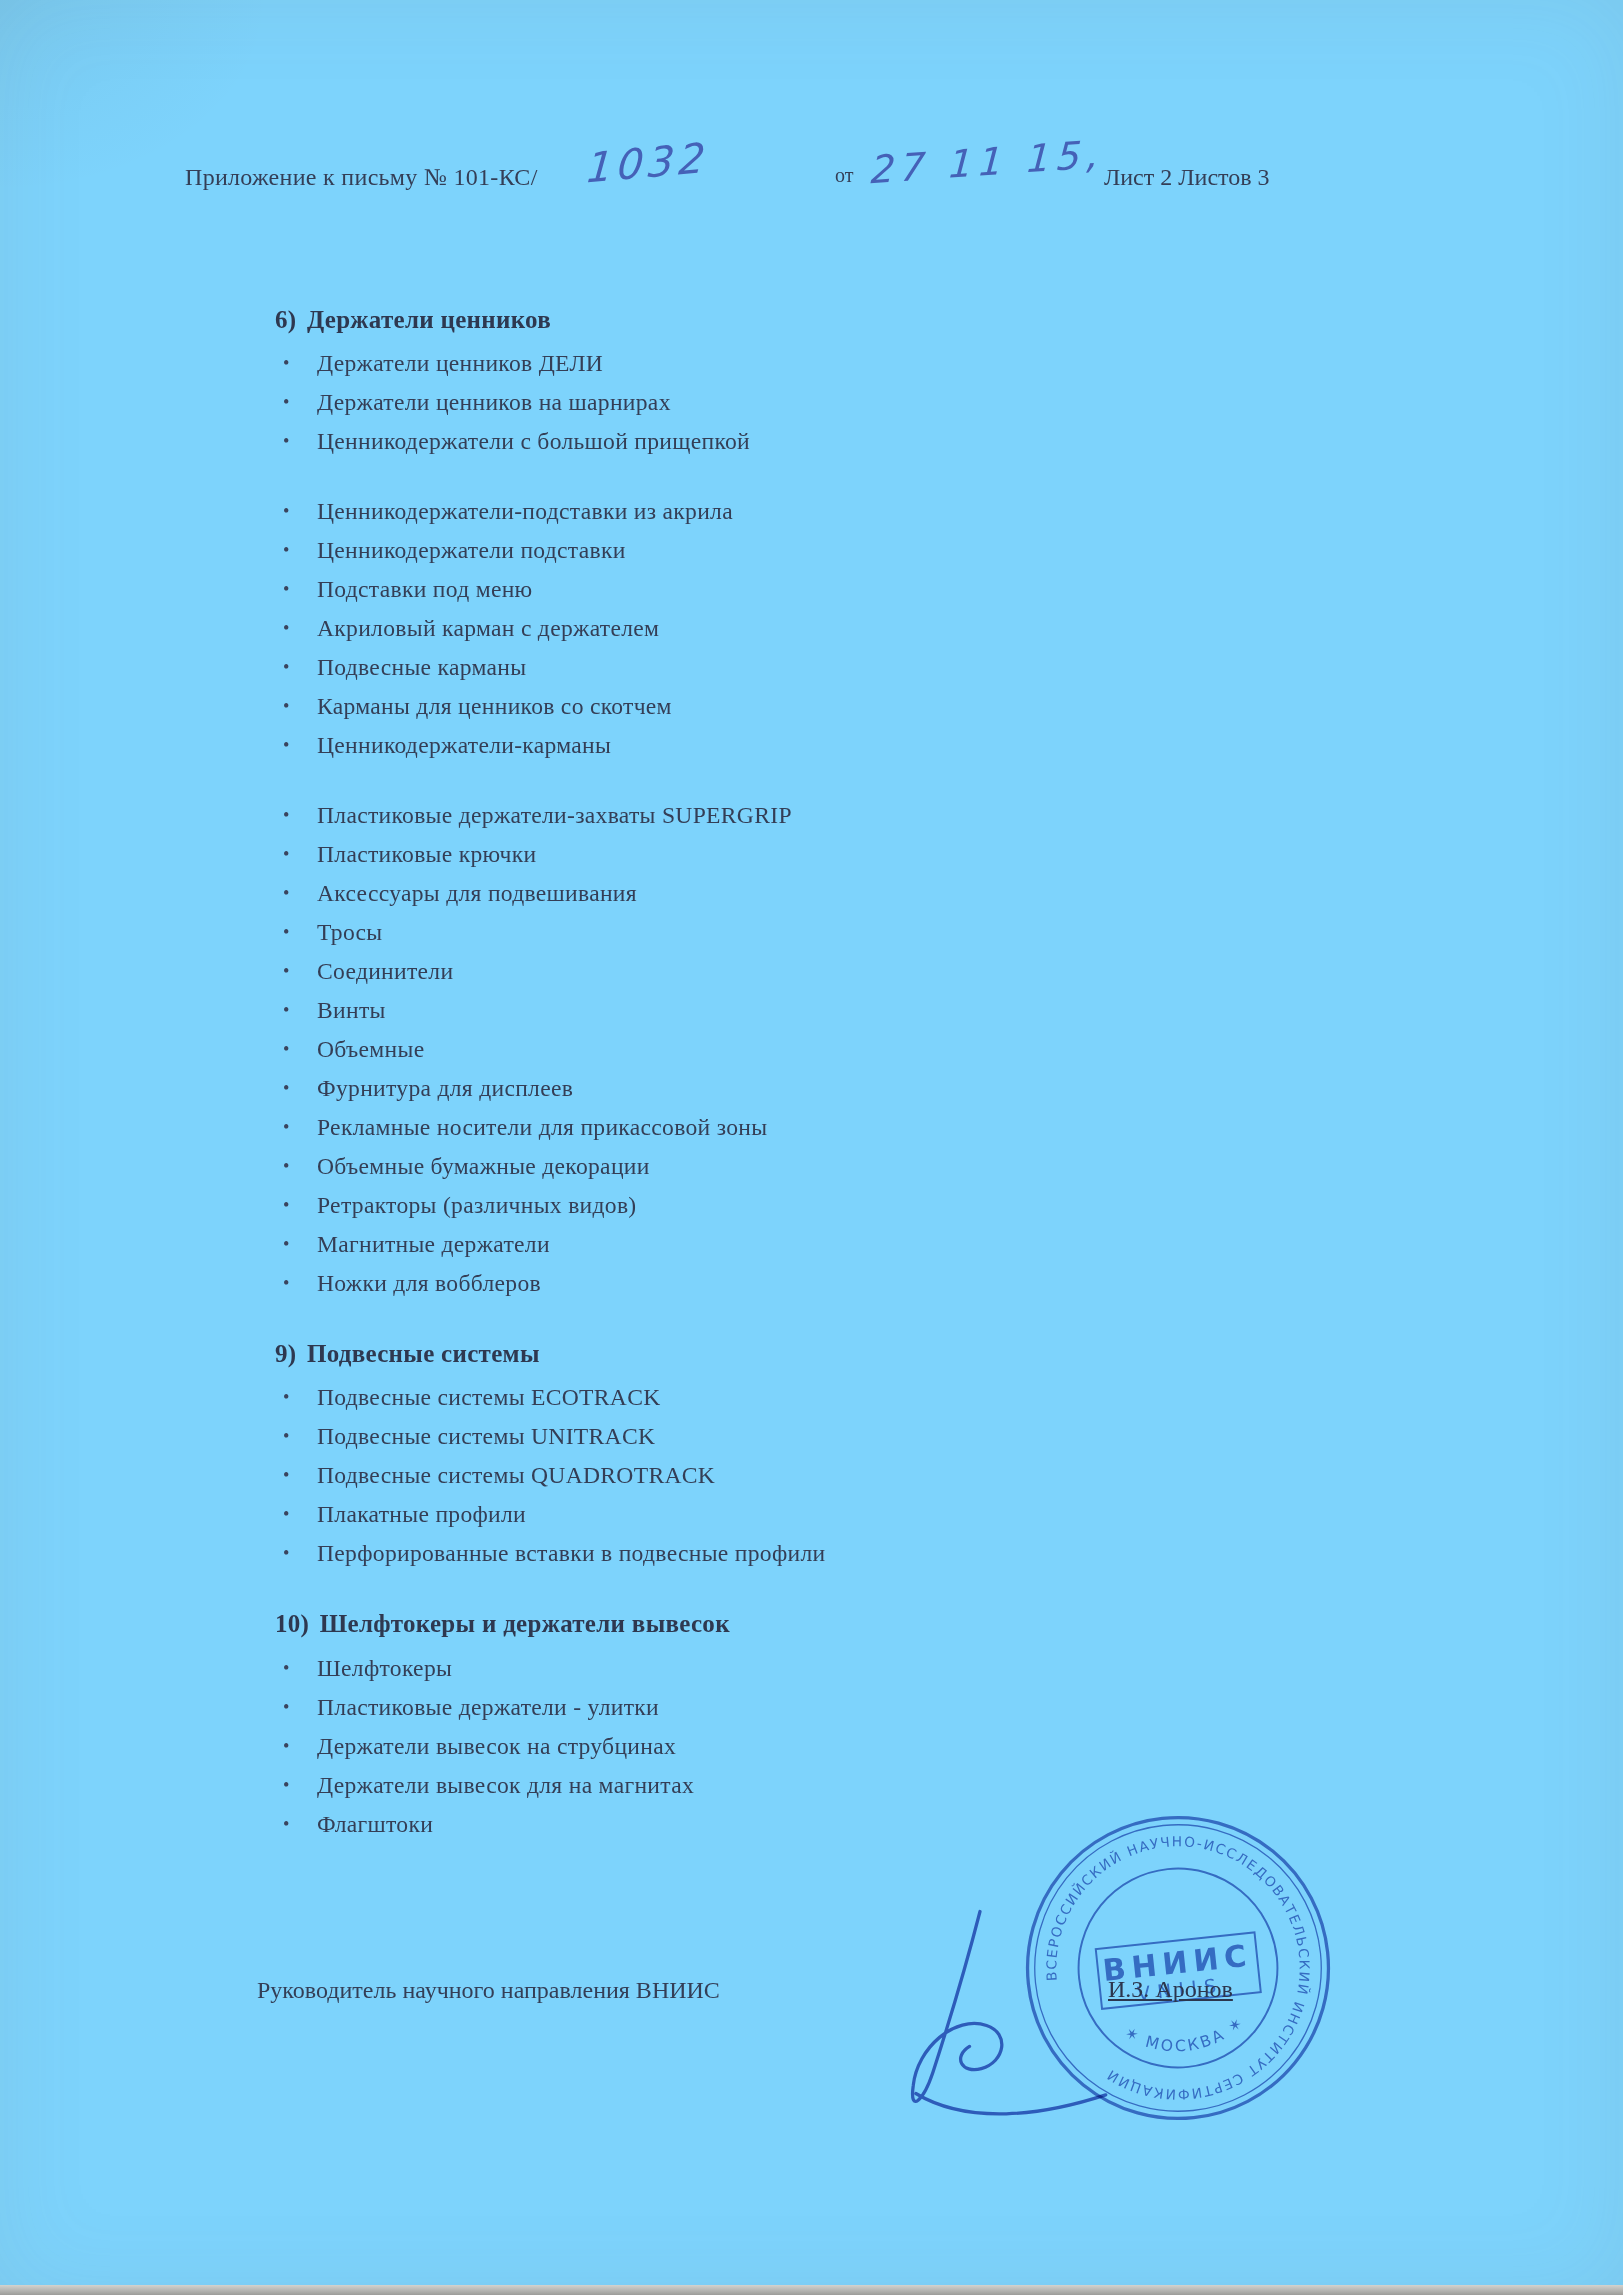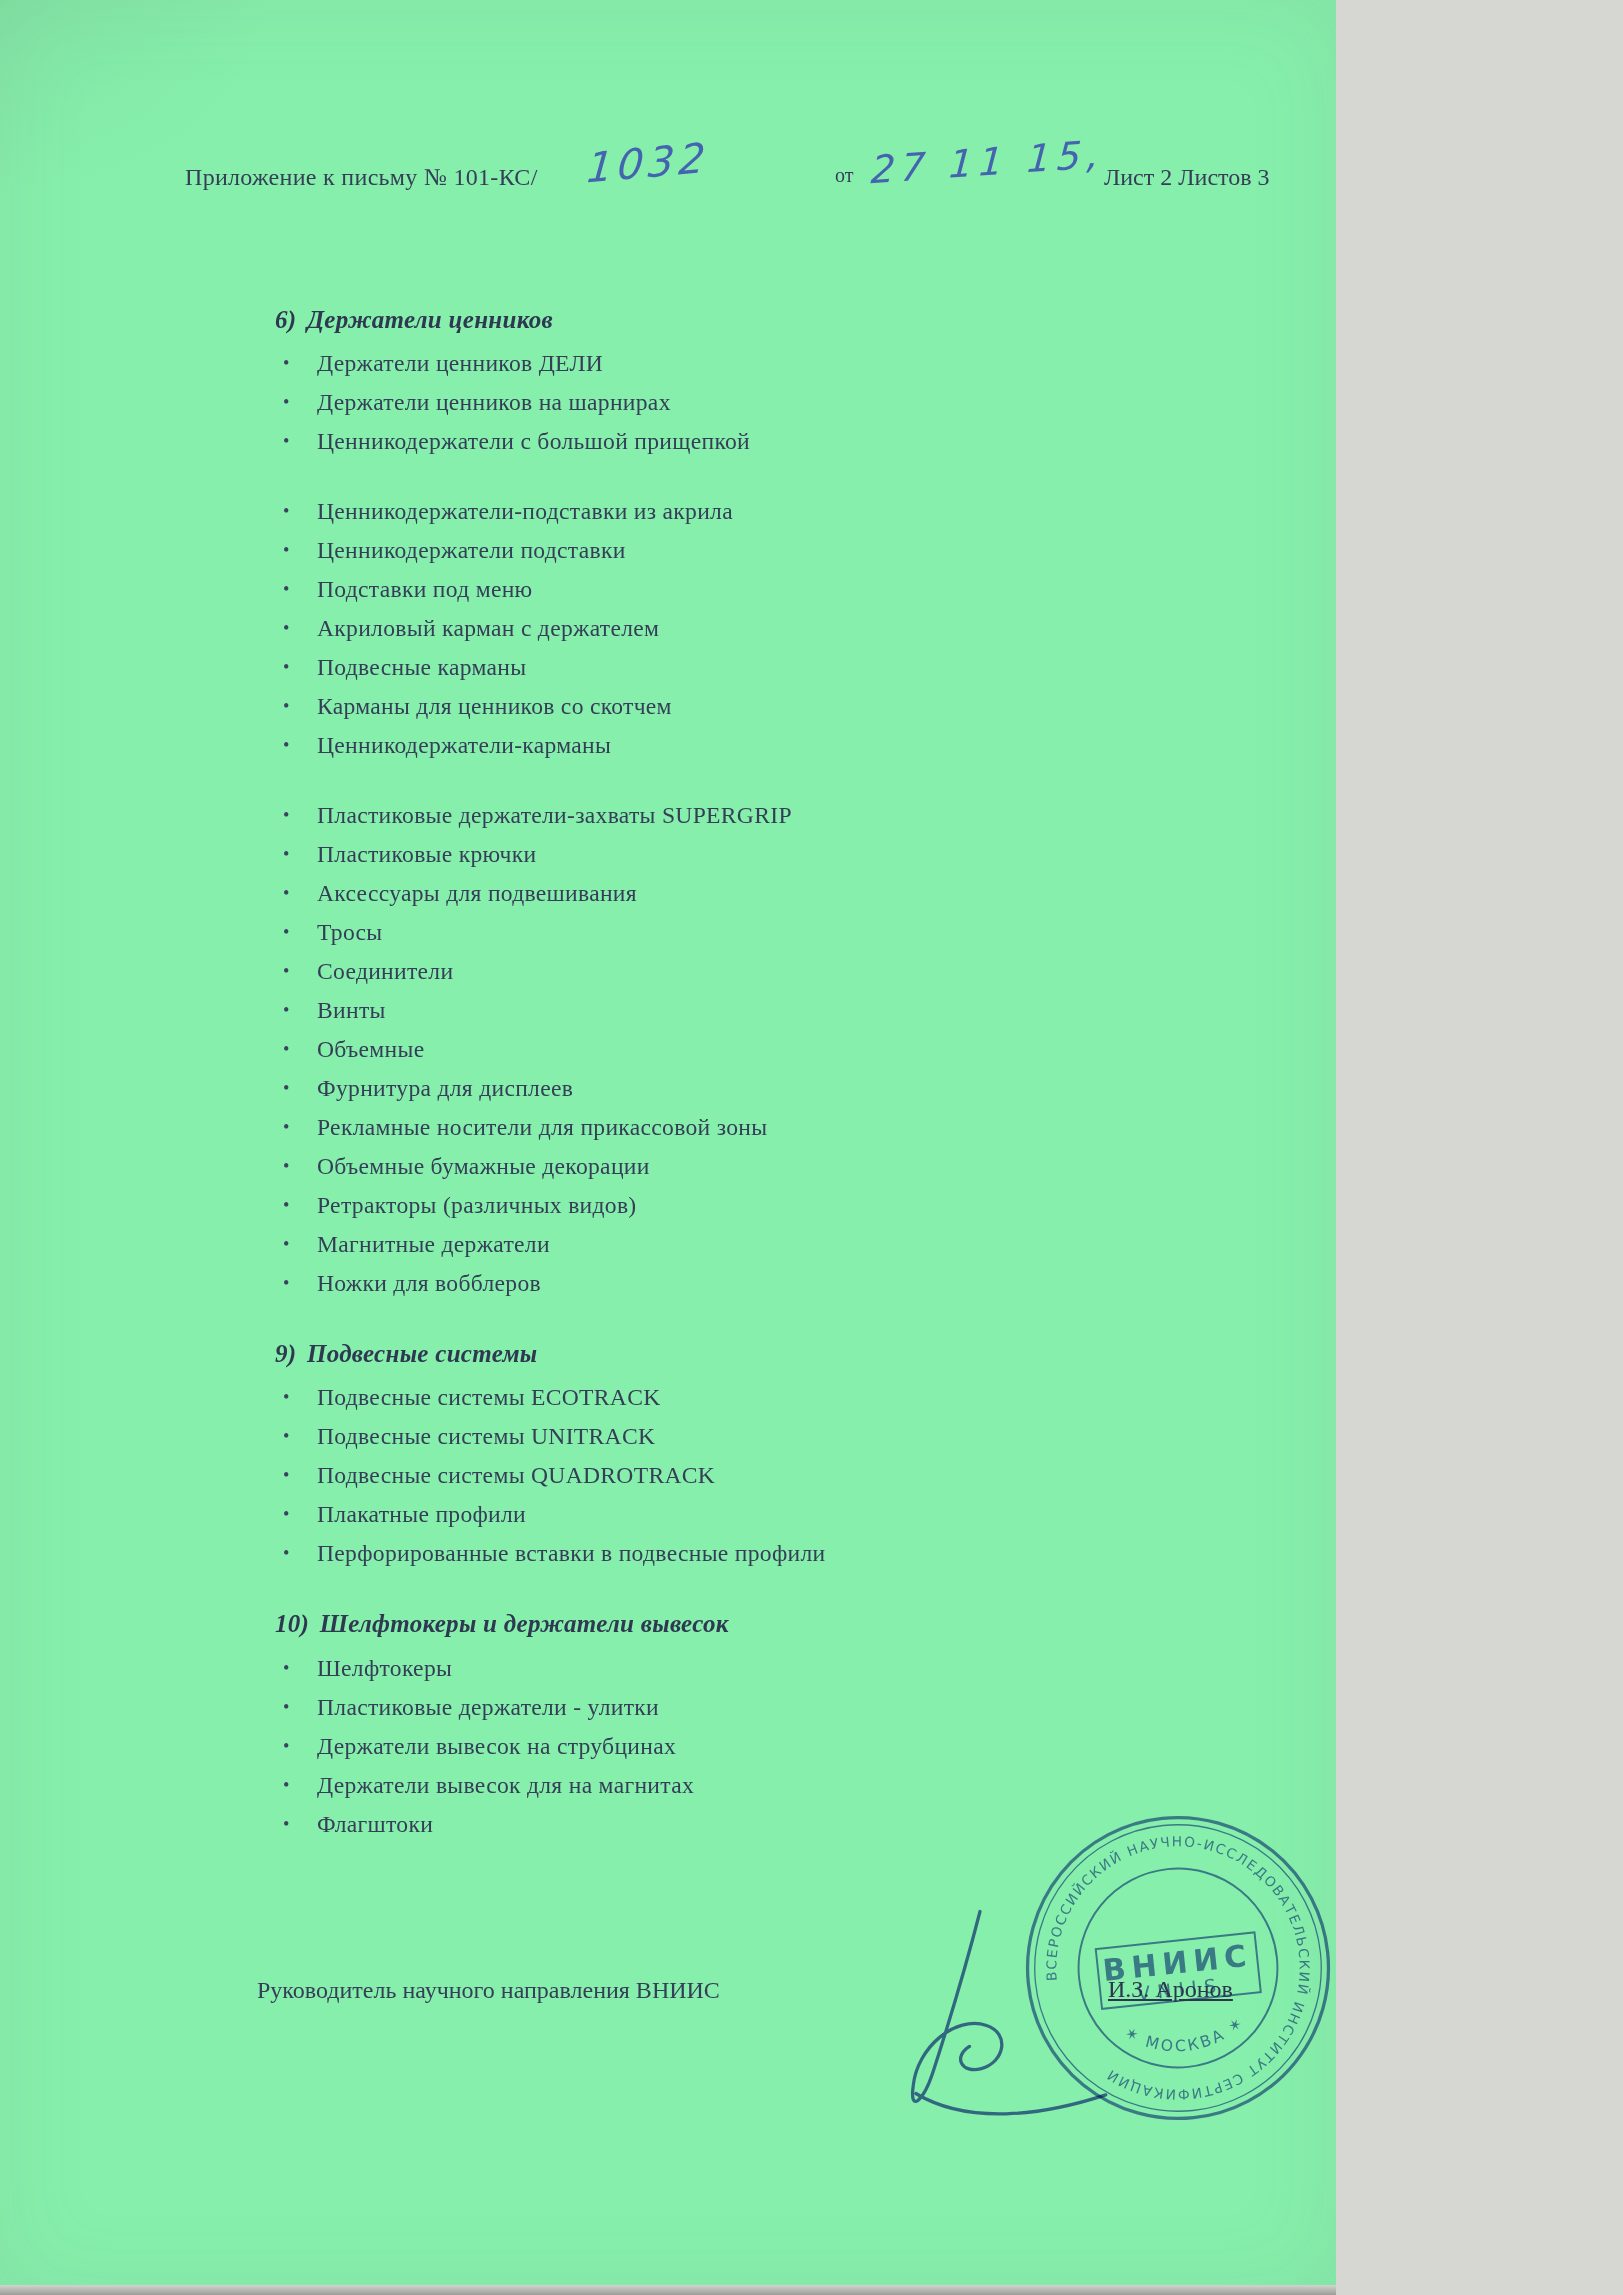--- a/index.html
+++ b/index.html
@@ -1,23 +1,23 @@
 <!DOCTYPE html>
 <html style="--ink-color: #3f55b0; --stamp-color: #4a66b8;font-size:10.5px"><head>
 <meta charset="utf-8">
 <style>
   * { box-sizing: border-box; margin: 0; padding: 0; }
   html, body { background: #d6d6d2; }
   body { font-family: "Liberation Serif", serif; }
 
   .paper {
     position: relative;
-    width: 1336px;
+    width: 1623px;
     height: 2295px;
-    background: #86efac;
+    background: #7dd3fc;
     color: #343e56;
     overflow: hidden;
     box-shadow: inset 0 0 92px rgba(110,110,100,0.10);
   }
   .corner-shade {
     position: absolute; left: 0; top: 0; width: 275px; height: 196px;
     background: radial-gradient(ellipse at 0 0, rgba(60,60,55,0.06), rgba(60,60,55,0) 70%);
     pointer-events: none;
   }
   .scan-edge-bottom {
@@ -47,21 +47,20 @@
     width: 1021px;
   }
   .doc-section { margin-bottom: 31px; }
   .sec-heading {
     font-size: 25px;
     font-weight: bold;
     color: #2e3850;
     line-height: 39px;
     margin-bottom: 5.2px;
     letter-spacing: 0.3px;
-    font-style: italic;
   }
   .sec-num { display: inline-block; margin-right: 10.5px; }
   .sec-list { list-style: none; }
   .sec-item {
     position: relative;
     padding-left: 42px;
     font-size: 23.6px;
     line-height: 39px;
     letter-spacing: 0.3px;
   }

